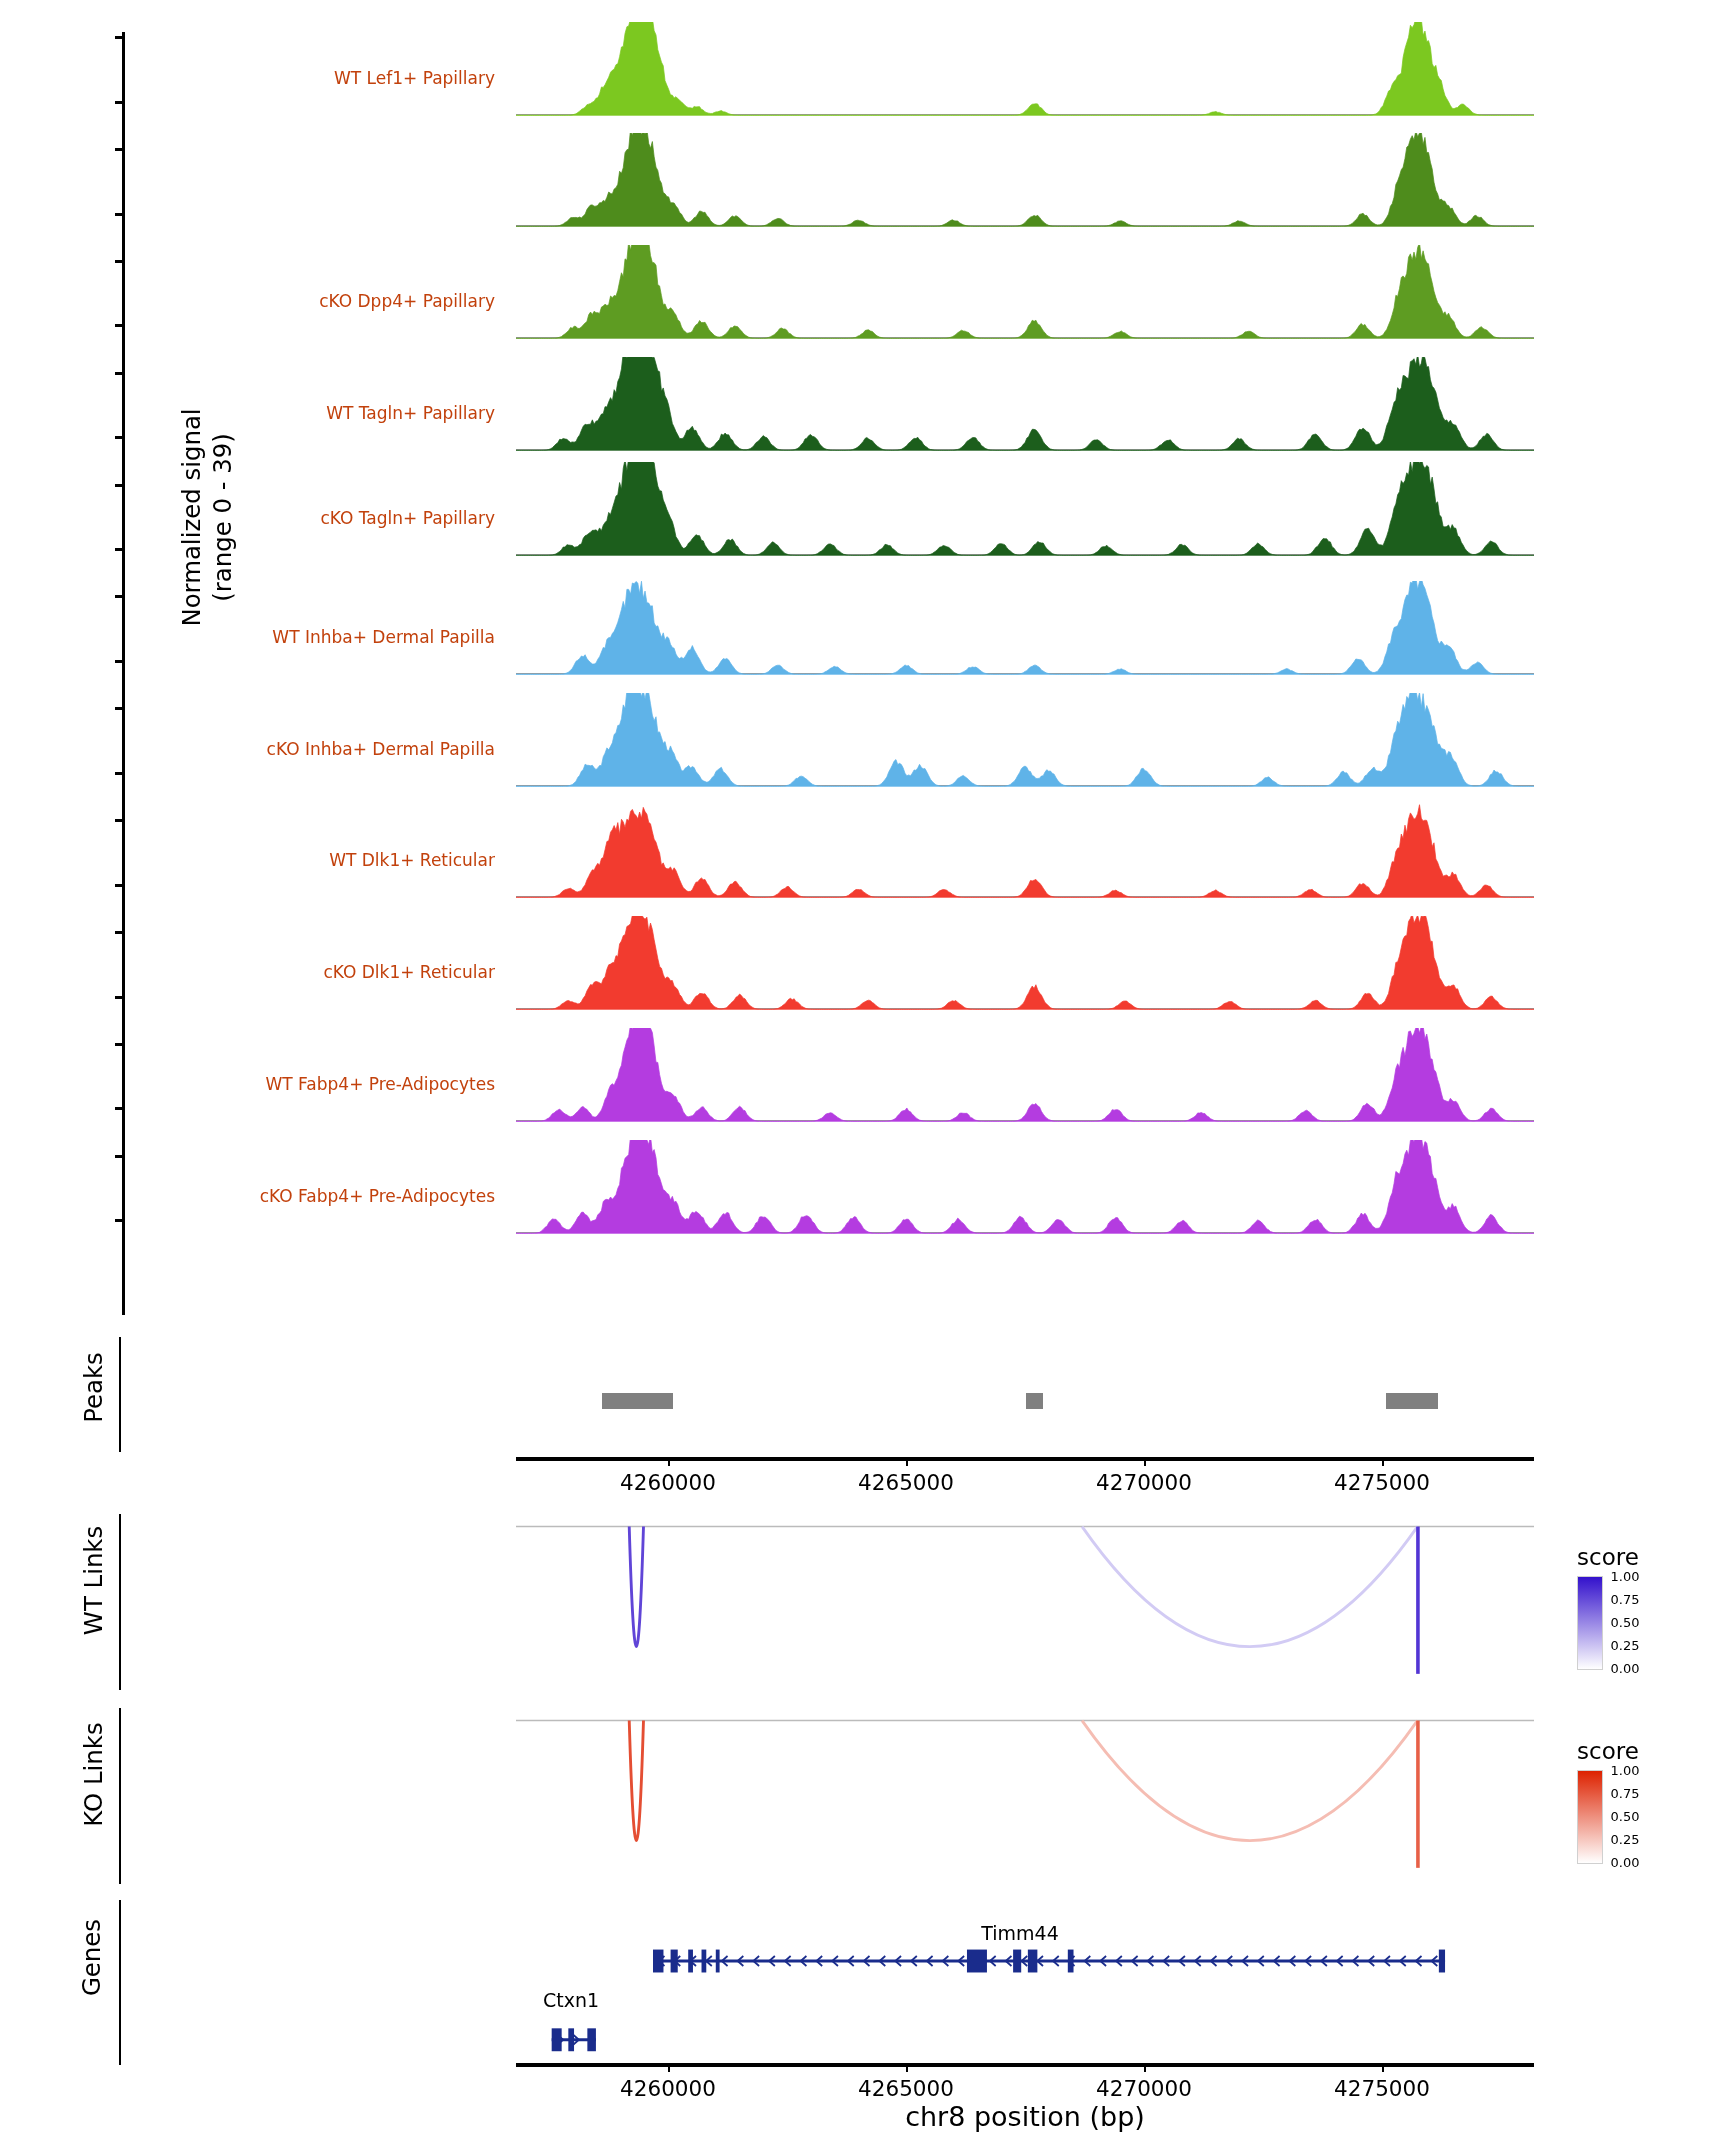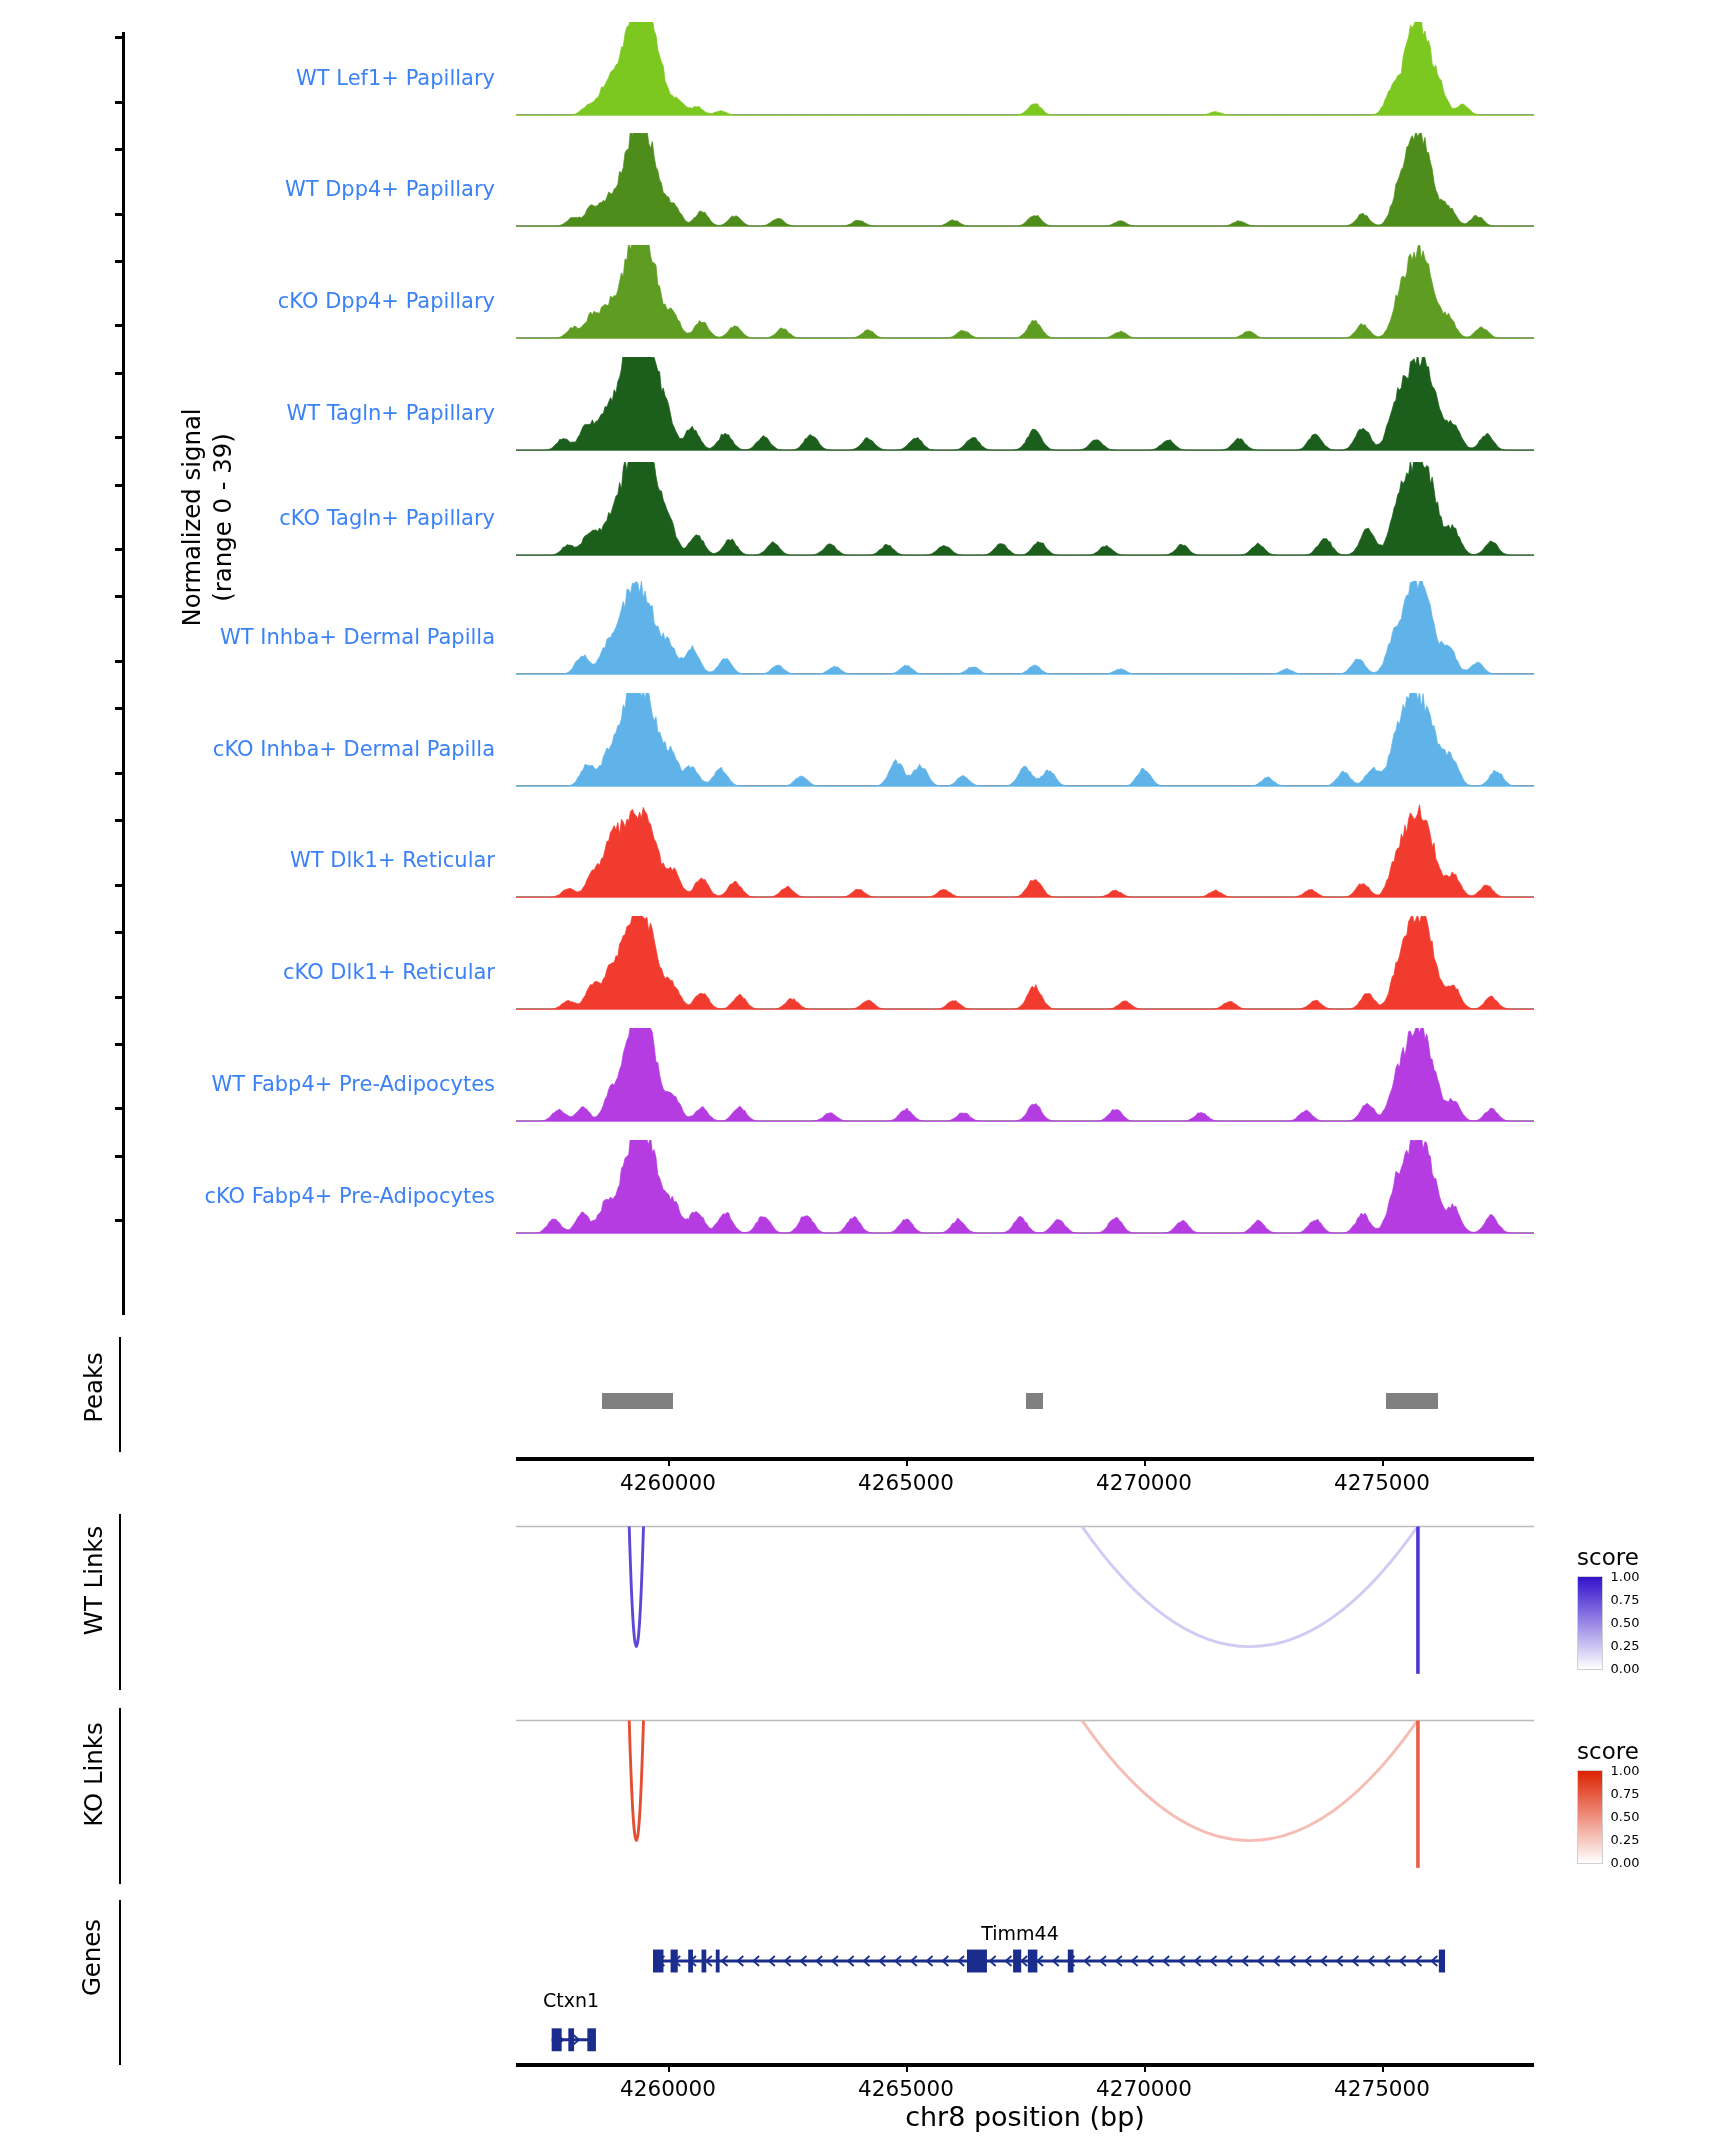--- a/index.html
+++ b/index.html
@@ -12,21 +12,21 @@
   }
   .root{position:absolute;inset:0;}
 
   
   #coverage-panel{position:absolute;left:0;top:0;width:1721px;height:1323px;}
 
   .track-row{position:absolute;left:0;width:1721px;height:112px;}
   .track-label{
     position:absolute;right:1226px;top:0;height:112px;
     display:flex;align-items:center;justify-content:flex-end;
-    font-size:21px;color:#3b82f6;white-space:nowrap;
+    font-size:17px;color:#c2410c;white-space:nowrap;
   }
   .track-plot{position:absolute;left:516px;top:0;width:1018px;height:112px;}
   .track-baseline{position:absolute;left:0;right:0;bottom:18.6px;height:1.1px;background:#9a9a9a;}
   .track-svg{position:absolute;left:0;top:0;width:100%;height:100%;display:block;}
 
   
   #coverage-axis{position:absolute;left:115px;top:32px;width:16px;height:1283px;}
   #coverage-axis .spine{position:absolute;left:7.2px;top:0;width:2.9px;height:100%;background:#000;}
   #coverage-axis .tick{position:absolute;left:0;width:10px;height:2.9px;background:#000;}
 
@@ -131,21 +131,20 @@
         <div class="track-row" style="top: 21.5px;">
           <div class="track-label">WT Lef1+ Papillary</div>
           <div class="track-plot">
             <div class="track-baseline"></div>
             <svg class="track-svg" viewBox="0 0 1420 156" preserveAspectRatio="none">
               <path d="M0,130 L0.0,130.0 L2.5,130.0 L5.1,130.0 L7.6,130.0 L10.1,130.0 L12.7,130.0 L15.2,130.0 L17.8,130.0 L20.3,130.0 L22.8,130.0 L25.4,130.0 L27.9,130.0 L30.4,130.0 L33.0,130.0 L35.5,130.0 L38.0,130.0 L40.6,130.0 L43.1,130.0 L45.6,130.0 L48.2,130.0 L50.7,130.0 L53.3,130.0 L55.8,130.0 L58.3,130.0 L60.9,130.0 L63.4,130.0 L65.9,130.0 L68.5,130.0 L71.0,129.9 L73.5,129.9 L76.1,129.7 L78.6,129.3 L81.1,128.6 L83.7,127.9 L86.2,126.1 L88.8,124.2 L91.3,121.7 L93.8,120.4 L96.4,118.9 L98.9,115.3 L101.4,114.4 L104.0,113.5 L106.5,111.7 L109.0,110.5 L111.6,106.2 L114.1,105.6 L116.6,100.2 L119.2,90.5 L121.7,91.1 L124.2,87.4 L126.8,82.0 L129.3,77.0 L131.9,70.0 L134.4,67.3 L136.9,65.7 L139.5,59.4 L142.0,58.3 L144.5,48.3 L147.1,34.8 L149.6,34.1 L152.1,15.9 L154.7,6.6 L157.2,5.5 L159.8,-5.7 L162.3,-5.7 L164.8,-5.7 L167.4,-5.7 L169.9,-5.7 L172.4,-5.7 L175.0,-5.7 L177.5,-5.7 L180.0,-5.7 L182.6,-5.7 L185.1,-5.7 L187.6,-3.5 L190.2,-5.7 L192.7,12.1 L195.3,18.0 L197.8,38.6 L200.3,47.0 L202.9,55.9 L205.4,61.0 L207.9,81.8 L210.5,88.1 L213.0,94.0 L215.5,101.4 L218.1,101.9 L220.6,105.9 L223.1,104.0 L225.7,106.6 L228.2,109.1 L230.8,111.4 L233.3,113.5 L235.8,116.3 L238.4,118.3 L240.9,119.4 L243.4,119.5 L246.0,120.1 L248.5,117.7 L251.0,118.3 L253.6,118.0 L256.1,117.9 L258.6,121.7 L261.2,122.7 L263.7,125.2 L266.3,126.3 L268.8,127.0 L271.3,127.4 L273.9,127.4 L276.4,126.2 L278.9,125.2 L281.5,125.0 L284.0,124.1 L286.5,123.4 L289.1,125.0 L291.6,125.3 L294.1,126.4 L296.7,127.7 L299.2,128.5 L301.8,129.1 L304.3,129.6 L306.8,129.8 L309.4,129.9 L311.9,130.0 L314.4,130.0 L317.0,130.0 L319.5,130.0 L322.0,130.0 L324.6,130.0 L327.1,130.0 L329.6,130.0 L332.2,130.0 L334.7,130.0 L337.3,130.0 L339.8,130.0 L342.3,130.0 L344.9,130.0 L347.4,130.0 L349.9,130.0 L352.5,130.0 L355.0,130.0 L357.5,130.0 L360.1,130.0 L362.6,130.0 L365.1,130.0 L367.7,130.0 L370.2,130.0 L372.8,130.0 L375.3,130.0 L377.8,130.0 L380.4,130.0 L382.9,130.0 L385.4,130.0 L388.0,130.0 L390.5,130.0 L393.0,130.0 L395.6,130.0 L398.1,130.0 L400.6,130.0 L403.2,130.0 L405.7,130.0 L408.2,130.0 L410.8,130.0 L413.3,130.0 L415.9,130.0 L418.4,130.0 L420.9,130.0 L423.5,130.0 L426.0,130.0 L428.5,130.0 L431.1,130.0 L433.6,130.0 L436.1,130.0 L438.7,130.0 L441.2,130.0 L443.8,130.0 L446.3,130.0 L448.8,130.0 L451.4,130.0 L453.9,130.0 L456.4,130.0 L459.0,130.0 L461.5,130.0 L464.0,130.0 L466.6,130.0 L469.1,130.0 L471.6,130.0 L474.2,130.0 L476.7,130.0 L479.3,130.0 L481.8,130.0 L484.3,130.0 L486.9,130.0 L489.4,130.0 L491.9,130.0 L494.5,130.0 L497.0,130.0 L499.5,130.0 L502.1,130.0 L504.6,130.0 L507.1,130.0 L509.7,130.0 L512.2,130.0 L514.8,130.0 L517.3,130.0 L519.8,130.0 L522.4,130.0 L524.9,130.0 L527.4,130.0 L530.0,130.0 L532.5,130.0 L535.0,130.0 L537.6,130.0 L540.1,130.0 L542.6,130.0 L545.2,130.0 L547.7,130.0 L550.3,130.0 L552.8,130.0 L555.3,130.0 L557.9,130.0 L560.4,130.0 L562.9,130.0 L565.5,130.0 L568.0,130.0 L570.5,130.0 L573.1,130.0 L575.6,130.0 L578.1,130.0 L580.7,130.0 L583.2,130.0 L585.8,130.0 L588.3,130.0 L590.8,130.0 L593.4,130.0 L595.9,130.0 L598.4,130.0 L601.0,130.0 L603.5,130.0 L606.0,130.0 L608.6,130.0 L611.1,130.0 L613.6,130.0 L616.2,130.0 L618.7,130.0 L621.3,130.0 L623.8,130.0 L626.3,130.0 L628.9,130.0 L631.4,130.0 L633.9,130.0 L636.5,130.0 L639.0,130.0 L641.5,130.0 L644.1,130.0 L646.6,130.0 L649.1,130.0 L651.7,130.0 L654.2,130.0 L656.8,130.0 L659.3,130.0 L661.8,130.0 L664.4,130.0 L666.9,130.0 L669.4,130.0 L672.0,130.0 L674.5,130.0 L677.0,130.0 L679.6,130.0 L682.1,130.0 L684.6,130.0 L687.2,130.0 L689.7,130.0 L692.3,130.0 L694.8,129.9 L697.3,129.7 L699.9,129.5 L702.4,128.9 L704.9,127.8 L707.5,126.7 L710.0,124.2 L712.5,122.4 L715.1,119.3 L717.6,116.4 L720.1,114.6 L722.7,114.3 L725.2,113.9 L727.7,114.1 L730.3,118.7 L732.8,119.6 L735.4,122.5 L737.9,125.5 L740.4,127.4 L743.0,128.6 L745.5,129.2 L748.0,129.6 L750.6,129.9 L753.1,129.9 L755.6,130.0 L758.2,130.0 L760.7,130.0 L763.3,130.0 L765.8,130.0 L768.3,130.0 L770.9,130.0 L773.4,130.0 L775.9,130.0 L778.5,130.0 L781.0,130.0 L783.5,130.0 L786.1,130.0 L788.6,130.0 L791.1,130.0 L793.7,130.0 L796.2,130.0 L798.8,130.0 L801.3,130.0 L803.8,130.0 L806.4,130.0 L808.9,130.0 L811.4,130.0 L814.0,130.0 L816.5,130.0 L819.0,130.0 L821.6,130.0 L824.1,130.0 L826.6,130.0 L829.2,130.0 L831.7,130.0 L834.3,130.0 L836.8,130.0 L839.3,130.0 L841.9,130.0 L844.4,130.0 L846.9,130.0 L849.5,130.0 L852.0,130.0 L854.5,130.0 L857.1,130.0 L859.6,130.0 L862.1,130.0 L864.7,130.0 L867.2,130.0 L869.8,130.0 L872.3,130.0 L874.8,130.0 L877.4,130.0 L879.9,130.0 L882.4,130.0 L885.0,130.0 L887.5,130.0 L890.0,130.0 L892.6,130.0 L895.1,130.0 L897.6,130.0 L900.2,130.0 L902.7,130.0 L905.2,130.0 L907.8,130.0 L910.3,130.0 L912.9,130.0 L915.4,130.0 L917.9,130.0 L920.5,130.0 L923.0,130.0 L925.5,130.0 L928.1,130.0 L930.6,130.0 L933.1,130.0 L935.7,130.0 L938.2,130.0 L940.8,130.0 L943.3,130.0 L945.8,130.0 L948.4,130.0 L950.9,129.9 L953.4,129.9 L956.0,129.7 L958.5,129.3 L961.0,129.0 L963.6,128.3 L966.1,127.7 L968.6,126.4 L971.2,125.5 L973.7,125.2 L976.3,124.7 L978.8,125.9 L981.3,125.9 L983.9,127.1 L986.4,127.9 L988.9,128.7 L991.5,129.2 L994.0,129.6 L996.5,129.8 L999.1,129.9 L1001.6,130.0 L1004.1,130.0 L1006.7,130.0 L1009.2,130.0 L1011.8,130.0 L1014.3,130.0 L1016.8,130.0 L1019.4,130.0 L1021.9,130.0 L1024.4,130.0 L1027.0,130.0 L1029.5,130.0 L1032.0,130.0 L1034.6,130.0 L1037.1,130.0 L1039.6,130.0 L1042.2,130.0 L1044.7,130.0 L1047.3,130.0 L1049.8,130.0 L1052.3,130.0 L1054.9,130.0 L1057.4,130.0 L1059.9,130.0 L1062.5,130.0 L1065.0,130.0 L1067.5,130.0 L1070.1,130.0 L1072.6,130.0 L1075.1,130.0 L1077.7,130.0 L1080.2,130.0 L1082.8,130.0 L1085.3,130.0 L1087.8,130.0 L1090.4,130.0 L1092.9,130.0 L1095.4,130.0 L1098.0,130.0 L1100.5,130.0 L1103.0,130.0 L1105.6,130.0 L1108.1,130.0 L1110.6,130.0 L1113.2,130.0 L1115.7,130.0 L1118.3,130.0 L1120.8,130.0 L1123.3,130.0 L1125.9,130.0 L1128.4,130.0 L1130.9,130.0 L1133.5,130.0 L1136.0,130.0 L1138.5,130.0 L1141.1,130.0 L1143.6,130.0 L1146.1,130.0 L1148.7,130.0 L1151.2,130.0 L1153.8,130.0 L1156.3,130.0 L1158.8,130.0 L1161.4,130.0 L1163.9,130.0 L1166.4,130.0 L1169.0,130.0 L1171.5,130.0 L1174.0,130.0 L1176.6,130.0 L1179.1,130.0 L1181.6,130.0 L1184.2,130.0 L1186.7,130.0 L1189.3,129.9 L1191.8,129.7 L1194.3,129.4 L1196.9,128.7 L1199.4,128.0 L1201.9,126.4 L1204.5,123.5 L1207.0,119.0 L1209.5,116.4 L1212.1,108.6 L1214.6,103.3 L1217.1,96.2 L1219.7,94.5 L1222.2,87.0 L1224.8,82.7 L1227.3,80.4 L1229.8,74.8 L1232.4,73.1 L1234.9,71.5 L1237.4,49.2 L1240.0,37.1 L1242.5,28.8 L1245.0,21.2 L1247.6,4.5 L1250.1,8.0 L1252.6,4.0 L1255.2,-5.7 L1257.7,-1.5 L1260.3,-4.8 L1262.8,-4.5 L1265.3,18.5 L1267.9,12.6 L1270.4,27.2 L1272.9,26.0 L1275.5,35.3 L1278.0,58.0 L1280.5,63.3 L1283.1,60.4 L1285.6,74.3 L1288.1,78.8 L1290.7,81.5 L1293.2,93.4 L1295.8,102.4 L1298.3,106.8 L1300.8,111.2 L1303.4,116.4 L1305.9,120.1 L1308.4,120.7 L1311.0,119.6 L1313.5,119.1 L1316.0,116.2 L1318.6,114.5 L1321.1,114.3 L1323.6,116.0 L1326.2,118.8 L1328.7,120.1 L1331.3,123.0 L1333.8,125.7 L1336.3,127.3 L1338.9,128.2 L1341.4,129.0 L1343.9,129.6 L1346.5,129.8 L1349.0,129.9 L1351.5,130.0 L1354.1,130.0 L1356.6,130.0 L1359.1,130.0 L1361.7,130.0 L1364.2,130.0 L1366.8,130.0 L1369.3,130.0 L1371.8,130.0 L1374.4,130.0 L1376.9,130.0 L1379.4,130.0 L1382.0,130.0 L1384.5,130.0 L1387.0,130.0 L1389.6,130.0 L1392.1,130.0 L1394.6,130.0 L1397.2,130.0 L1399.7,130.0 L1402.3,130.0 L1404.8,130.0 L1407.3,130.0 L1409.9,130.0 L1412.4,130.0 L1414.9,130.0 L1417.5,130.0 L1420.0,130.0 L1420,130 Z" fill="#7CC820" stroke="#7CC820" stroke-width="1"></path>
             </svg>
           </div>
         </div>
         <div class="track-row" style="top: 133px;">
-          <div class="track-label">WT Dpp4+ Papillary</div>
           <div class="track-plot">
             <div class="track-baseline"></div>
             <svg class="track-svg" viewBox="0 0 1420 156" preserveAspectRatio="none">
               <path d="M0,130 L0.0,130.0 L2.5,130.0 L5.1,130.0 L7.6,130.0 L10.1,130.0 L12.7,130.0 L15.2,130.0 L17.8,130.0 L20.3,130.0 L22.8,130.0 L25.4,130.0 L27.9,130.0 L30.4,130.0 L33.0,130.0 L35.5,130.0 L38.0,130.0 L40.6,130.0 L43.1,130.0 L45.6,130.0 L48.2,130.0 L50.7,130.0 L53.3,129.9 L55.8,129.7 L58.3,129.4 L60.9,128.9 L63.4,127.7 L65.9,126.8 L68.5,124.6 L71.0,123.3 L73.5,121.0 L76.1,118.0 L78.6,117.8 L81.1,117.7 L83.7,117.6 L86.2,118.2 L88.8,117.0 L91.3,118.4 L93.8,115.5 L96.4,113.2 L98.9,106.7 L101.4,103.2 L104.0,100.2 L106.5,100.2 L109.0,101.9 L111.6,101.9 L114.1,100.8 L116.6,97.1 L119.2,97.1 L121.7,93.9 L124.2,95.3 L126.8,89.6 L129.3,82.2 L131.9,84.1 L134.4,84.9 L136.9,78.1 L139.5,76.1 L142.0,71.5 L144.5,53.3 L147.1,56.2 L149.6,48.4 L152.1,27.4 L154.7,23.3 L157.2,22.4 L159.8,-5.7 L162.3,3.6 L164.8,-5.7 L167.4,-1.4 L169.9,-5.7 L172.4,-3.1 L175.0,1.8 L177.5,-2.4 L180.0,1.3 L182.6,-5.7 L185.1,14.4 L187.6,21.2 L190.2,11.9 L192.7,33.1 L195.3,47.6 L197.8,52.2 L200.3,65.3 L202.9,69.9 L205.4,83.0 L207.9,84.7 L210.5,88.6 L213.0,89.0 L215.5,97.3 L218.1,97.0 L220.6,97.5 L223.1,101.8 L225.7,104.8 L228.2,110.9 L230.8,112.9 L233.3,117.4 L235.8,121.4 L238.4,123.7 L240.9,124.6 L243.4,123.4 L246.0,121.3 L248.5,117.9 L251.0,116.9 L253.6,112.8 L256.1,108.6 L258.6,109.2 L261.2,110.6 L263.7,110.5 L266.3,115.2 L268.8,117.5 L271.3,122.0 L273.9,124.8 L276.4,126.6 L278.9,127.9 L281.5,128.6 L284.0,128.7 L286.5,128.3 L289.1,127.2 L291.6,125.5 L294.1,123.3 L296.7,121.0 L299.2,117.8 L301.8,115.6 L304.3,117.0 L306.8,115.2 L309.4,116.6 L311.9,118.9 L314.4,121.3 L317.0,124.2 L319.5,126.1 L322.0,127.8 L324.6,128.7 L327.1,129.4 L329.6,129.7 L332.2,129.9 L334.7,129.9 L337.3,129.9 L339.8,129.9 L342.3,129.6 L344.9,129.3 L347.4,128.6 L349.9,127.7 L352.5,125.9 L355.0,124.7 L357.5,122.4 L360.1,121.2 L362.6,120.1 L365.1,119.0 L367.7,119.2 L370.2,120.0 L372.8,122.2 L375.3,124.6 L377.8,126.8 L380.4,127.6 L382.9,128.8 L385.4,129.3 L388.0,129.7 L390.5,129.9 L393.0,129.9 L395.6,130.0 L398.1,130.0 L400.6,130.0 L403.2,130.0 L405.7,130.0 L408.2,130.0 L410.8,130.0 L413.3,130.0 L415.9,130.0 L418.4,130.0 L420.9,130.0 L423.5,130.0 L426.0,130.0 L428.5,130.0 L431.1,130.0 L433.6,130.0 L436.1,130.0 L438.7,130.0 L441.2,130.0 L443.8,130.0 L446.3,130.0 L448.8,130.0 L451.4,129.9 L453.9,129.8 L456.4,129.7 L459.0,129.3 L461.5,128.5 L464.0,127.6 L466.6,126.7 L469.1,125.1 L471.6,122.8 L474.2,122.0 L476.7,121.4 L479.3,122.1 L481.8,122.5 L484.3,123.3 L486.9,125.6 L489.4,126.4 L491.9,127.9 L494.5,128.7 L497.0,129.3 L499.5,129.7 L502.1,129.9 L504.6,129.9 L507.1,130.0 L509.7,130.0 L512.2,130.0 L514.8,130.0 L517.3,130.0 L519.8,130.0 L522.4,130.0 L524.9,130.0 L527.4,130.0 L530.0,130.0 L532.5,130.0 L535.0,130.0 L537.6,130.0 L540.1,130.0 L542.6,130.0 L545.2,130.0 L547.7,130.0 L550.3,130.0 L552.8,130.0 L555.3,130.0 L557.9,130.0 L560.4,130.0 L562.9,130.0 L565.5,130.0 L568.0,130.0 L570.5,130.0 L573.1,130.0 L575.6,130.0 L578.1,130.0 L580.7,130.0 L583.2,130.0 L585.8,129.9 L588.3,129.8 L590.8,129.5 L593.4,128.9 L595.9,127.9 L598.4,126.8 L601.0,125.4 L603.5,123.5 L606.0,122.0 L608.6,120.9 L611.1,122.3 L613.6,122.5 L616.2,122.5 L618.7,125.2 L621.3,126.5 L623.8,127.8 L626.3,128.6 L628.9,129.3 L631.4,129.6 L633.9,129.8 L636.5,129.9 L639.0,130.0 L641.5,130.0 L644.1,130.0 L646.6,130.0 L649.1,130.0 L651.7,130.0 L654.2,130.0 L656.8,130.0 L659.3,130.0 L661.8,130.0 L664.4,130.0 L666.9,130.0 L669.4,130.0 L672.0,130.0 L674.5,130.0 L677.0,130.0 L679.6,130.0 L682.1,130.0 L684.6,130.0 L687.2,130.0 L689.7,130.0 L692.3,130.0 L694.8,129.9 L697.3,129.8 L699.9,129.5 L702.4,129.0 L704.9,128.2 L707.5,126.8 L710.0,124.9 L712.5,122.0 L715.1,119.5 L717.6,117.2 L720.1,116.3 L722.7,115.0 L725.2,116.0 L727.7,114.7 L730.3,117.6 L732.8,120.7 L735.4,123.5 L737.9,125.8 L740.4,127.4 L743.0,128.6 L745.5,129.3 L748.0,129.7 L750.6,129.9 L753.1,129.9 L755.6,130.0 L758.2,130.0 L760.7,130.0 L763.3,130.0 L765.8,130.0 L768.3,130.0 L770.9,130.0 L773.4,130.0 L775.9,130.0 L778.5,130.0 L781.0,130.0 L783.5,130.0 L786.1,130.0 L788.6,130.0 L791.1,130.0 L793.7,130.0 L796.2,130.0 L798.8,130.0 L801.3,130.0 L803.8,130.0 L806.4,130.0 L808.9,130.0 L811.4,130.0 L814.0,130.0 L816.5,129.9 L819.0,129.9 L821.6,129.7 L824.1,129.4 L826.6,128.9 L829.2,128.1 L831.7,127.2 L834.3,125.5 L836.8,124.9 L839.3,122.9 L841.9,122.5 L844.4,122.3 L846.9,123.1 L849.5,124.3 L852.0,126.2 L854.5,127.3 L857.1,128.3 L859.6,129.0 L862.1,129.5 L864.7,129.8 L867.2,129.9 L869.8,130.0 L872.3,130.0 L874.8,130.0 L877.4,130.0 L879.9,130.0 L882.4,130.0 L885.0,130.0 L887.5,130.0 L890.0,130.0 L892.6,130.0 L895.1,130.0 L897.6,130.0 L900.2,130.0 L902.7,130.0 L905.2,130.0 L907.8,130.0 L910.3,130.0 L912.9,130.0 L915.4,130.0 L917.9,130.0 L920.5,130.0 L923.0,130.0 L925.5,130.0 L928.1,130.0 L930.6,130.0 L933.1,130.0 L935.7,130.0 L938.2,130.0 L940.8,130.0 L943.3,130.0 L945.8,130.0 L948.4,130.0 L950.9,130.0 L953.4,130.0 L956.0,130.0 L958.5,130.0 L961.0,130.0 L963.6,130.0 L966.1,130.0 L968.6,130.0 L971.2,130.0 L973.7,130.0 L976.3,130.0 L978.8,130.0 L981.3,130.0 L983.9,129.9 L986.4,129.8 L988.9,129.6 L991.5,129.0 L994.0,128.5 L996.5,127.5 L999.1,125.8 L1001.6,125.0 L1004.1,123.9 L1006.7,122.1 L1009.2,122.9 L1011.8,123.1 L1014.3,124.2 L1016.8,125.2 L1019.4,126.7 L1021.9,127.8 L1024.4,128.7 L1027.0,129.3 L1029.5,129.7 L1032.0,129.8 L1034.6,129.9 L1037.1,130.0 L1039.6,130.0 L1042.2,130.0 L1044.7,130.0 L1047.3,130.0 L1049.8,130.0 L1052.3,130.0 L1054.9,130.0 L1057.4,130.0 L1059.9,130.0 L1062.5,130.0 L1065.0,130.0 L1067.5,130.0 L1070.1,130.0 L1072.6,130.0 L1075.1,130.0 L1077.7,130.0 L1080.2,130.0 L1082.8,130.0 L1085.3,130.0 L1087.8,130.0 L1090.4,130.0 L1092.9,130.0 L1095.4,130.0 L1098.0,130.0 L1100.5,130.0 L1103.0,130.0 L1105.6,130.0 L1108.1,130.0 L1110.6,130.0 L1113.2,130.0 L1115.7,130.0 L1118.3,130.0 L1120.8,130.0 L1123.3,130.0 L1125.9,130.0 L1128.4,130.0 L1130.9,130.0 L1133.5,130.0 L1136.0,130.0 L1138.5,130.0 L1141.1,130.0 L1143.6,130.0 L1146.1,130.0 L1148.7,130.0 L1151.2,129.9 L1153.8,129.8 L1156.3,129.6 L1158.8,129.3 L1161.4,128.5 L1163.9,127.4 L1166.4,125.9 L1169.0,123.6 L1171.5,120.8 L1174.0,118.4 L1176.6,113.4 L1179.1,112.7 L1181.6,111.8 L1184.2,115.0 L1186.7,114.7 L1189.3,118.7 L1191.8,122.1 L1194.3,124.2 L1196.9,126.1 L1199.4,127.5 L1201.9,128.0 L1204.5,127.9 L1207.0,127.0 L1209.5,125.4 L1212.1,121.3 L1214.6,117.4 L1217.1,112.8 L1219.7,102.1 L1222.2,98.5 L1224.8,89.5 L1227.3,71.6 L1229.8,66.9 L1232.4,59.5 L1234.9,51.1 L1237.4,47.7 L1240.0,35.7 L1242.5,19.7 L1245.0,17.3 L1247.6,8.6 L1250.1,3.7 L1252.6,9.8 L1255.2,-3.2 L1257.7,5.2 L1260.3,0.2 L1262.8,-1.7 L1265.3,16.0 L1267.9,6.1 L1270.4,27.3 L1272.9,27.2 L1275.5,40.7 L1278.0,50.1 L1280.5,68.6 L1283.1,79.8 L1285.6,84.9 L1288.1,93.4 L1290.7,92.0 L1293.2,94.7 L1295.8,95.0 L1298.3,100.2 L1300.8,100.9 L1303.4,105.5 L1305.9,104.6 L1308.4,110.5 L1311.0,114.1 L1313.5,118.4 L1316.0,122.3 L1318.6,124.7 L1321.1,125.8 L1323.6,126.5 L1326.2,125.8 L1328.7,122.9 L1331.3,121.6 L1333.8,119.2 L1336.3,115.5 L1338.9,114.7 L1341.4,116.9 L1343.9,117.6 L1346.5,117.5 L1349.0,120.9 L1351.5,122.9 L1354.1,126.0 L1356.6,127.5 L1359.1,128.4 L1361.7,129.2 L1364.2,129.6 L1366.8,129.8 L1369.3,129.9 L1371.8,130.0 L1374.4,130.0 L1376.9,130.0 L1379.4,130.0 L1382.0,130.0 L1384.5,130.0 L1387.0,130.0 L1389.6,130.0 L1392.1,130.0 L1394.6,130.0 L1397.2,130.0 L1399.7,130.0 L1402.3,130.0 L1404.8,130.0 L1407.3,130.0 L1409.9,130.0 L1412.4,130.0 L1414.9,130.0 L1417.5,130.0 L1420.0,130.0 L1420,130 Z" fill="#4E8C1C" stroke="#4E8C1C" stroke-width="1"></path>
             </svg>
           </div>
         </div>
         <div class="track-row" style="top: 245px;">
           <div class="track-label">cKO Dpp4+ Papillary</div>
           <div class="track-plot">

